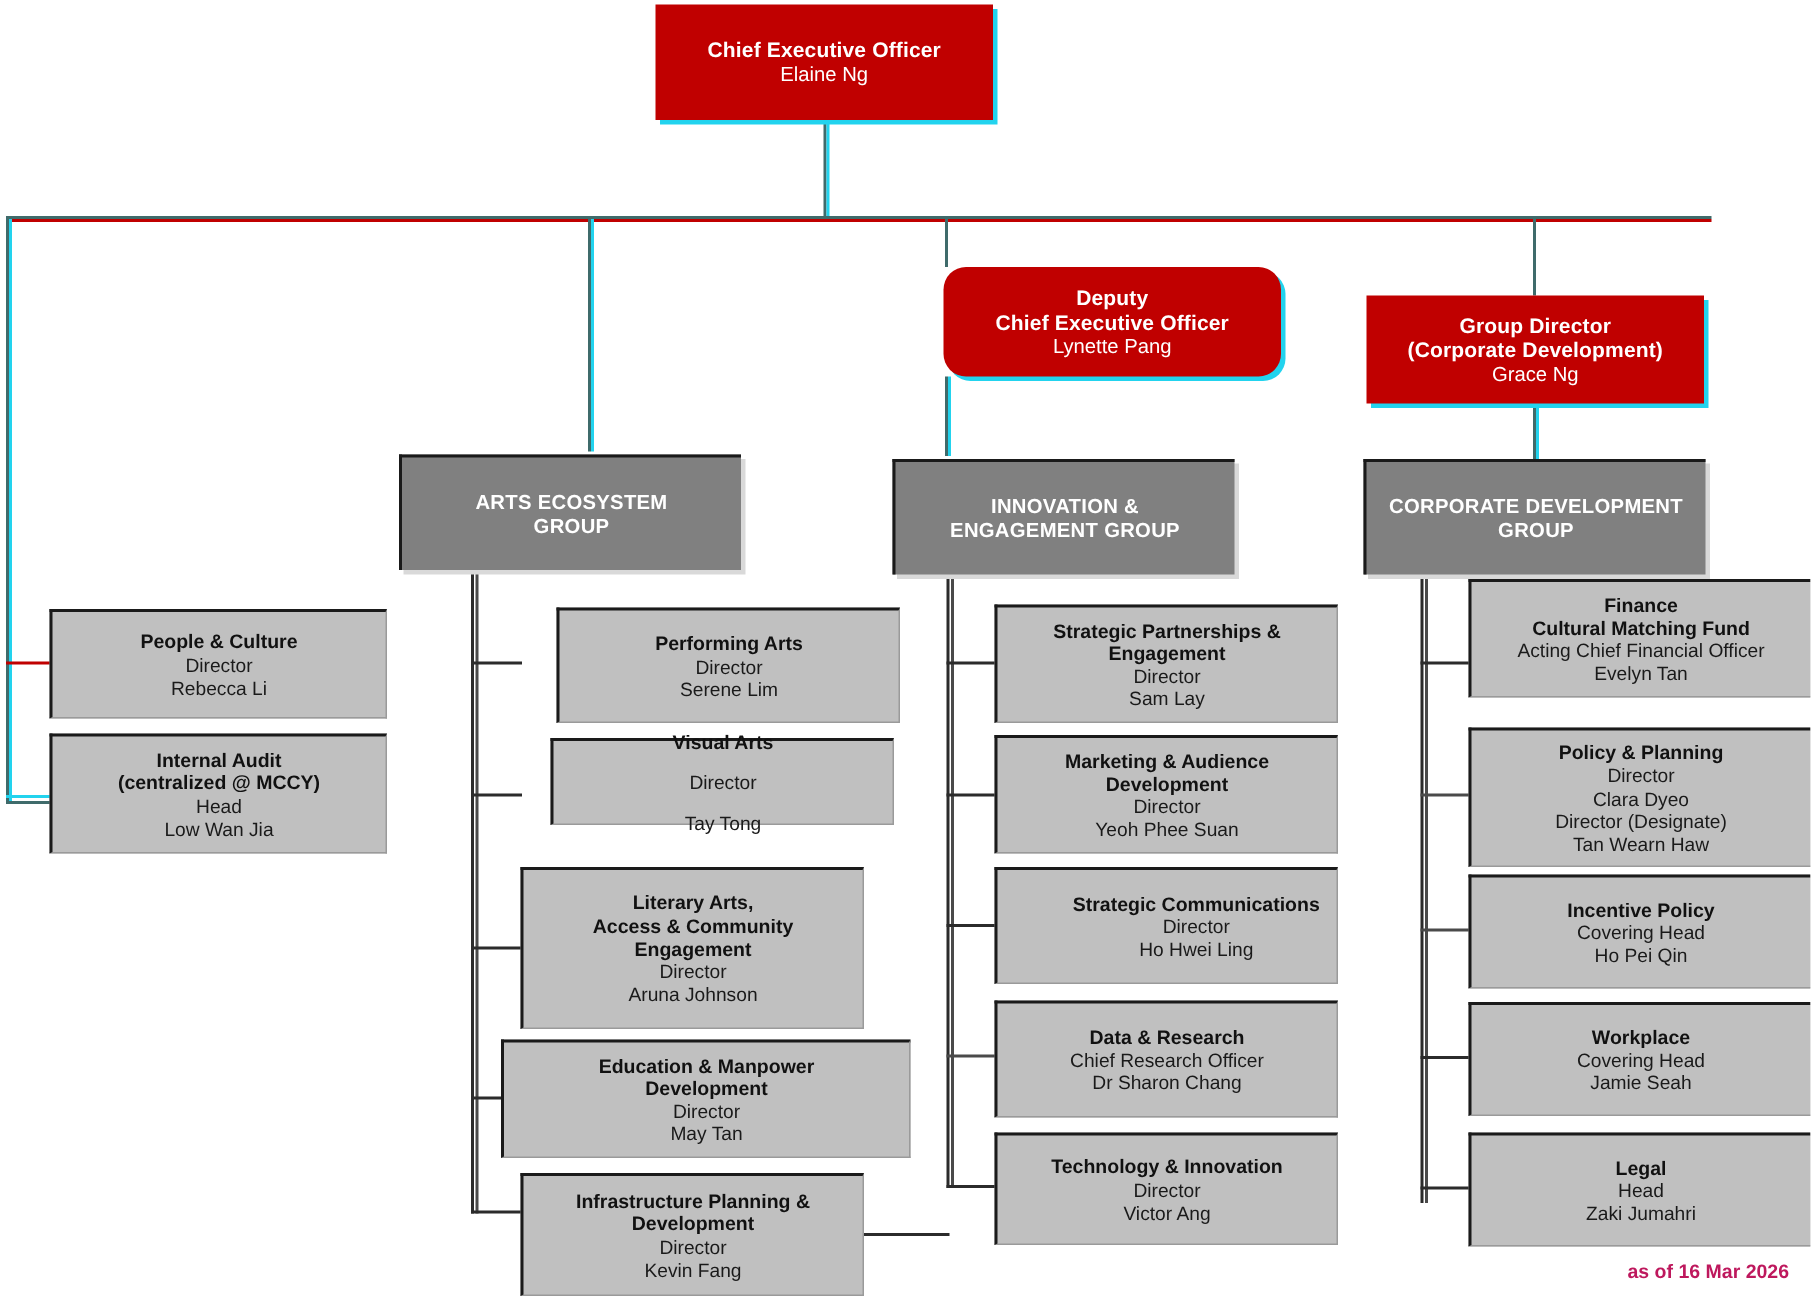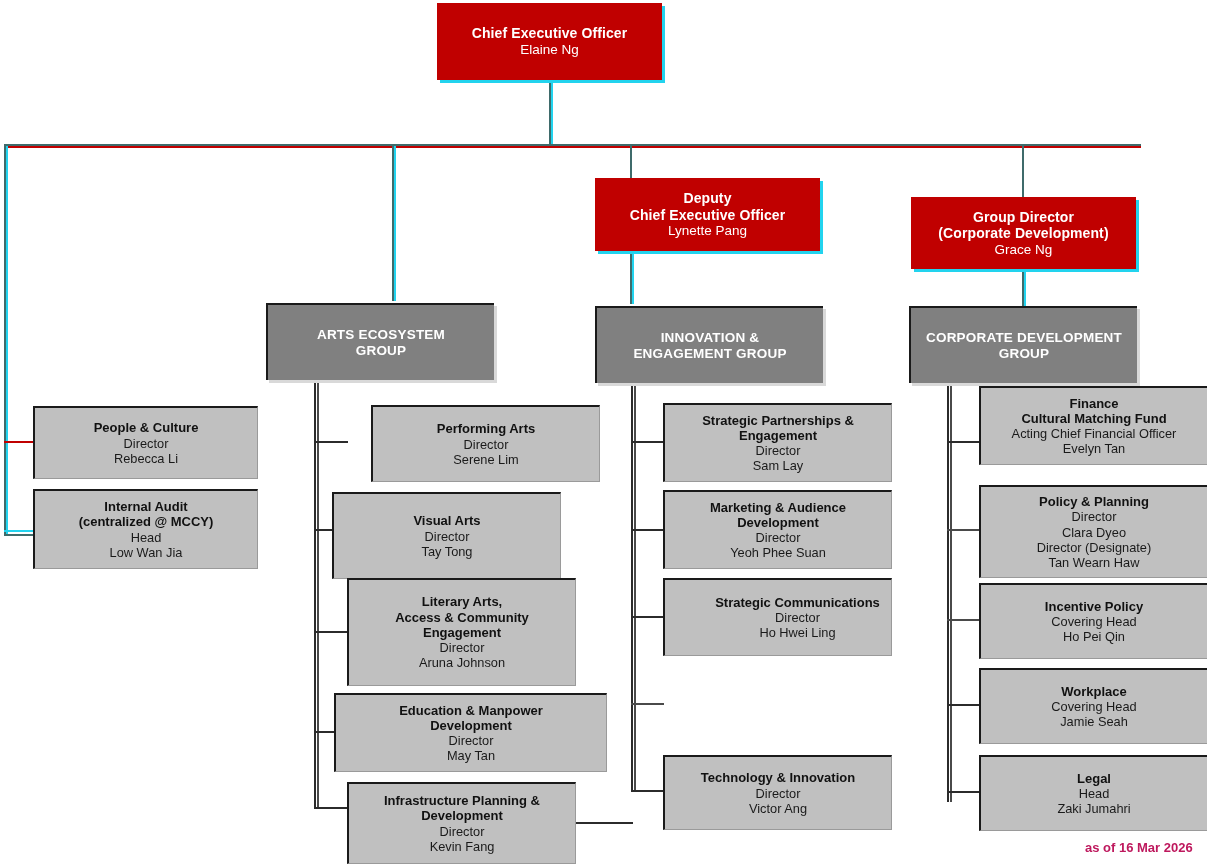--- a/index.html
+++ b/index.html
@@ -131,21 +131,21 @@
   <div class="ln h grey" style="left:947px;top:529px;width:33px;"></div>
   <div class="ln h grey" style="left:947px;top:619px;width:33px;"></div>
   <div class="ln h dark" style="left:947px;top:704px;width:33px;"></div>
   <div class="ln h dark" style="left:947px;top:791px;width:33px;"></div>
 
   <div class="box exec" style="left:437px;top:3px;width:225px;height:77px;">
     <div class="ttl">Chief Executive Officer</div>
     <div class="sub">Elaine Ng</div>
   </div>
 
-  <div class="box exec" style="left:595px;top:178px;width:225px;height:73px;">
+  <div class="box exec" style="left:629px;top:178px;width:225px;height:73px;border-radius:15px;">
     <div class="ttl">Deputy</div>
     <div class="ttl">Chief Executive Officer</div>
     <div class="sub">Lynette Pang</div>
   </div>
 
   <div class="box exec" style="left:911px;top:197px;width:225px;height:72px;">
     <div class="ttl">Group Director</div>
     <div class="ttl">(Corporate Development)</div>
     <div class="sub">Grace Ng</div>
   </div>
@@ -177,21 +177,21 @@
     <div class="sub">Head</div>
     <div class="sub">Low Wan Jia</div>
   </div>
 
   <div class="box dept" style="left:347px;top:405px;width:229px;height:77px;margin-left:24px;">
     <div class="ttl">Performing Arts</div>
     <div class="sub">Director</div>
     <div class="sub">Serene Lim</div>
   </div>
 
-  <div class="box dept" style="left:332px;top:492px;width:229px;height:87px;">
+  <div class="box dept" style="left:367px;top:492px;width:229px;height:58px;gap:12px;">
     <div class="ttl">Visual Arts</div>
     <div class="sub">Director</div>
     <div class="sub">Tay Tong</div>
   </div>
 
   <div class="box dept" style="left:347px;top:578px;width:229px;height:108px;">
     <div class="ttl">Literary Arts,</div>
     <div class="ttl">Access &amp; Community</div>
     <div class="ttl">Engagement</div>
     <div class="sub">Director</div>
@@ -225,20 +225,25 @@
     <div class="sub">Director</div>
     <div class="sub">Yeoh Phee Suan</div>
   </div>
 
   <div class="box dept" style="left:663px;top:578px;width:229px;height:78px;padding-left:39px;">
     <div class="ttl">Strategic Communications</div>
     <div class="sub">Director</div>
     <div class="sub">Ho Hwei Ling</div>
   </div>
 
+  <div class="box dept" style="left:663px;top:667px;width:229px;height:78px;">
+    <div class="ttl">Data &amp; Research</div>
+    <div class="sub">Chief Research Officer</div>
+    <div class="sub">Dr Sharon Chang</div>
+  </div>
 
   <div class="box dept" style="left:663px;top:755px;width:229px;height:75px;">
     <div class="ttl">Technology &amp; Innovation</div>
     <div class="sub">Director</div>
     <div class="sub">Victor Ang</div>
   </div>
 
   <div class="box dept" style="left:979px;top:386px;width:229px;height:79px;">
     <div class="ttl">Finance</div>
     <div class="ttl">Cultural Matching Fund</div>

